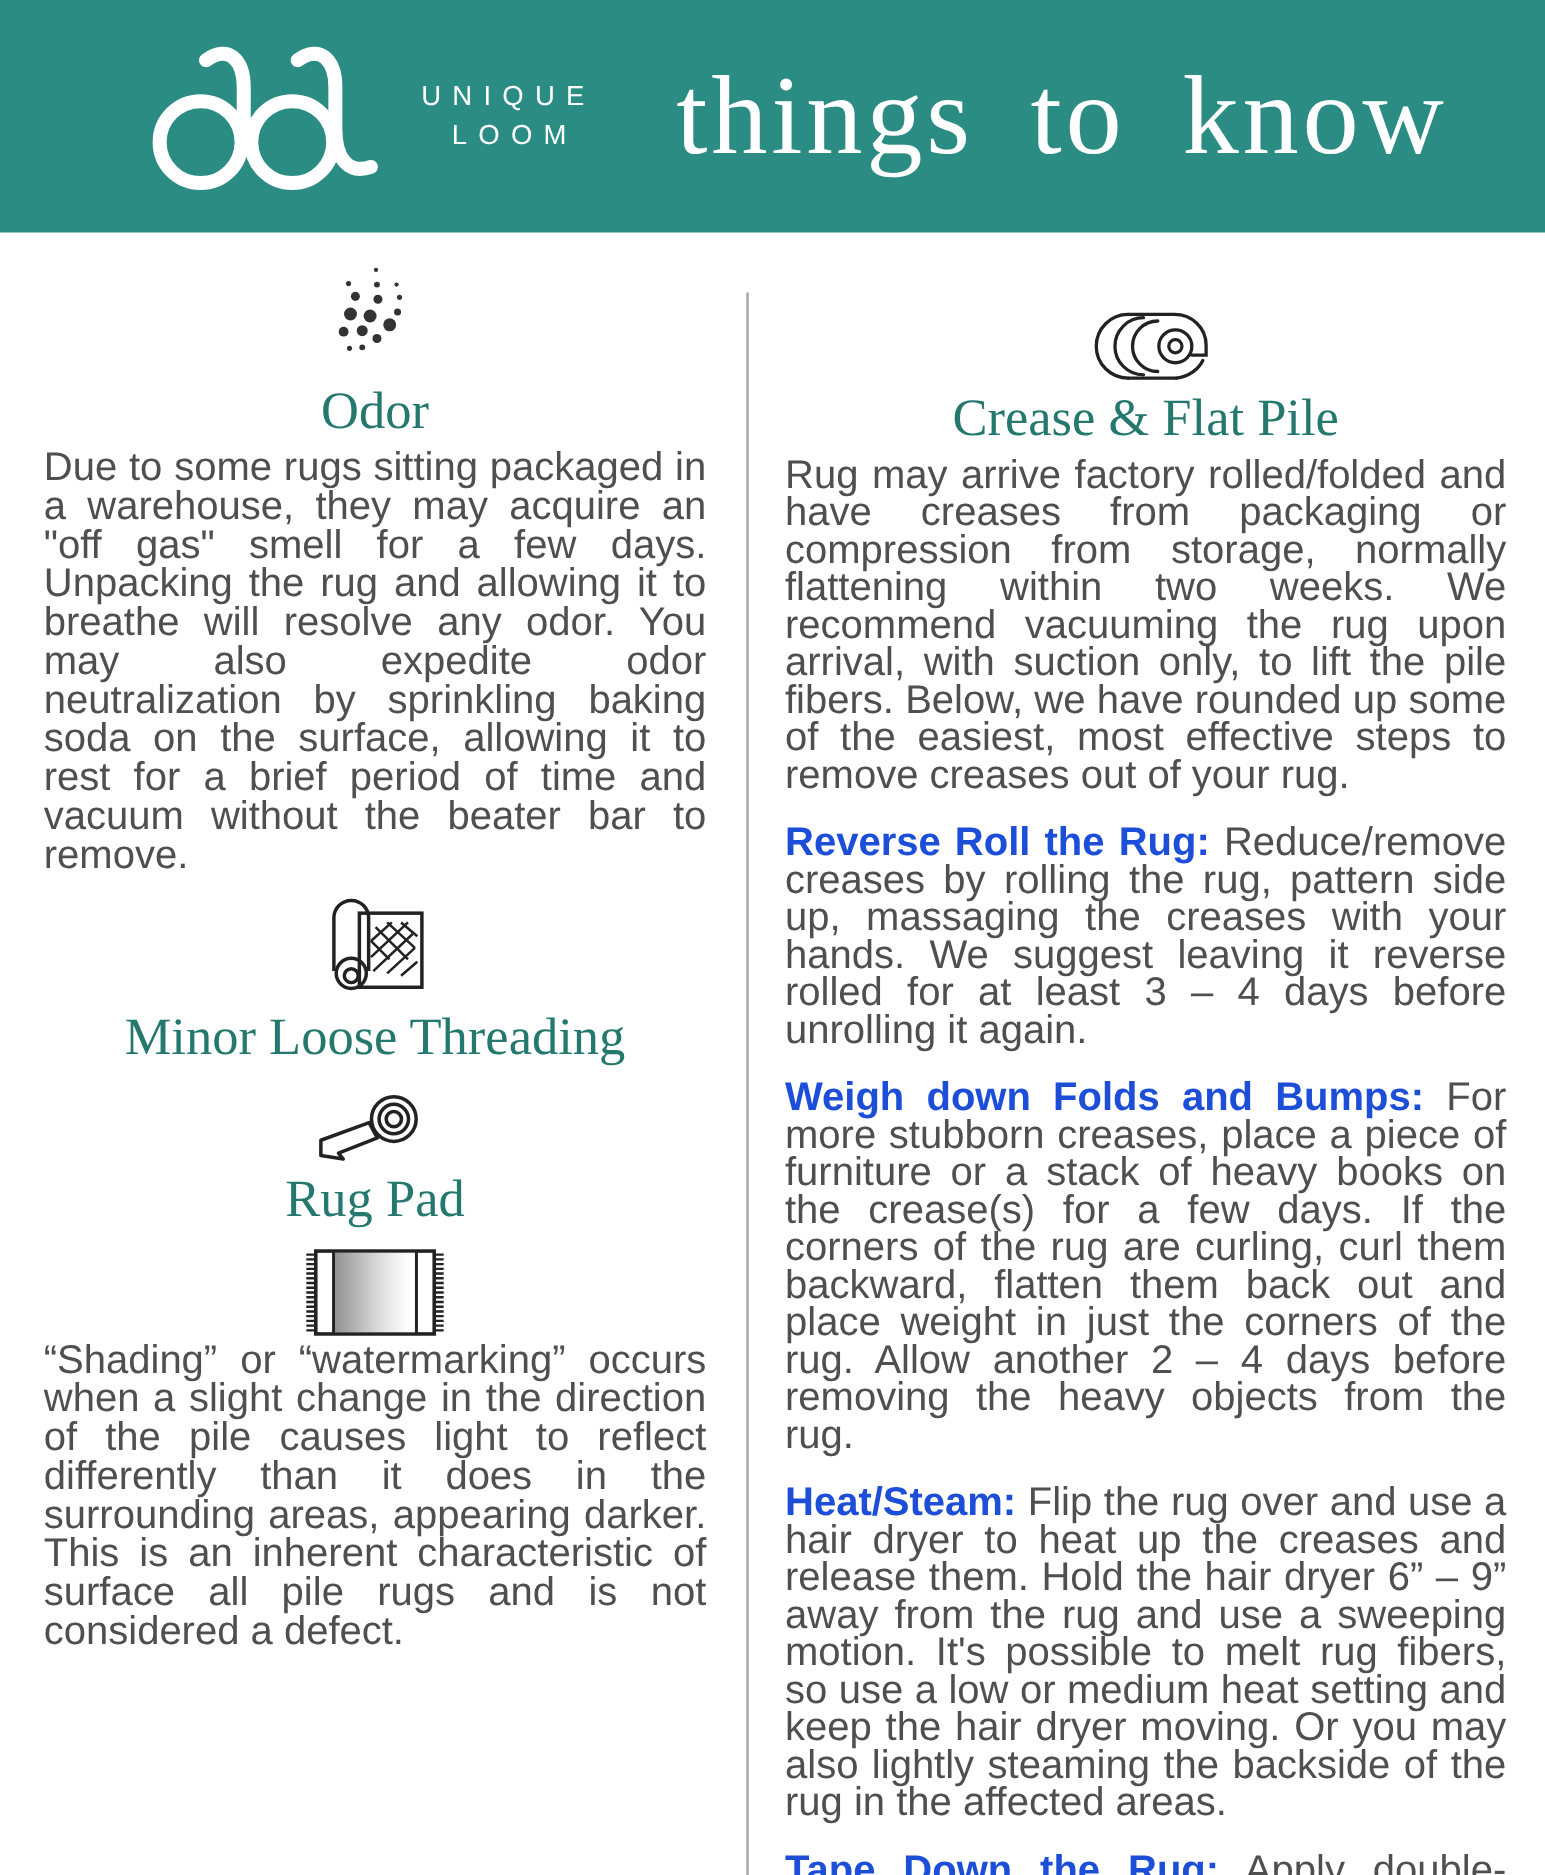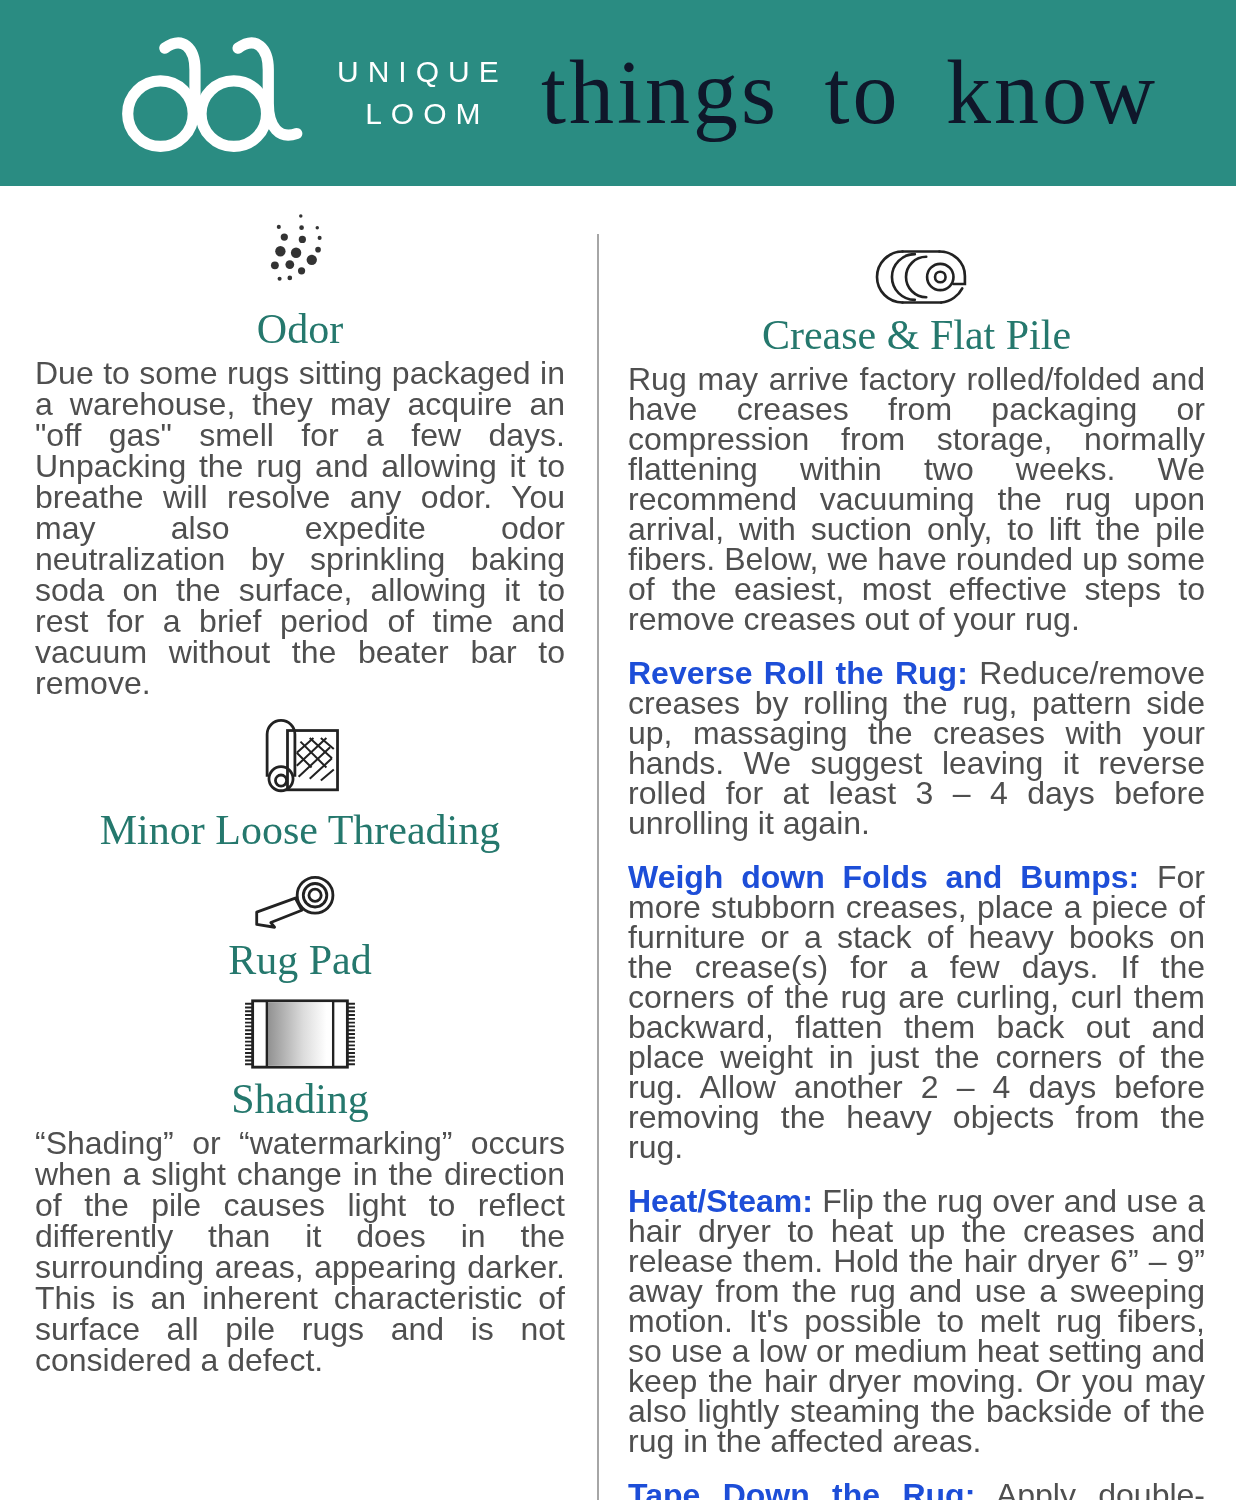--- a/index.html
+++ b/index.html
@@ -8,27 +8,27 @@
     position:relative; width:1236px; height:1500px; overflow:hidden;
     background:#fff; font-family:"Liberation Sans", sans-serif;
   }
   
   .band {
     height:186px; background:#2a8c82; display:flex; align-items:center;
   }
   .brand { display:flex; align-items:center; margin-left:108px; }
   .logo-svg { width:205px; height:138px; }
   .brand-text {
-    color:#ffffff; margin-left:24px; font-size:30px; letter-spacing:9px;
+    color:#ffffff; margin-left:24px; font-size:22px; letter-spacing:9px;
     line-height:1.4; font-weight:400;
   }
   .brand-text .l2 { padding-left:10px;text-align:center; }
   .page-title {
     font-family:"Liberation Serif", serif; font-weight:400;
-    color:#0f172a; font-size:90px; letter-spacing:3px; word-spacing:20px;
+    color:#ffffff; font-size:90px; letter-spacing:3px; word-spacing:20px;
     margin:0 78px 0 auto; line-height:1;
   }
   
   .content { display:flex; align-items:stretch; }
   .col-left  { width:530px; margin-left:35px; }
   .divider   { width:2px; background:#a6a6a6; margin-left:32px; margin-top:48px; height:1266px; flex:none; }
   .col-right { width:577px; margin-left:29px; }
   .icon-wrap { display:flex; justify-content:center; }
   h2.sec {
     font-family:"Liberation Serif", serif; font-weight:400; text-align:center;
@@ -136,21 +136,20 @@
           </defs>
           <g stroke="#222" stroke-width="2">
             <path d="M2,6 h8 M2,10 h8 M2,14 h8 M2,18 h8 M2,22 h8 M2,26 h8 M2,30 h8 M2,34 h8 M2,38 h8 M2,42 h8 M2,46 h8 M2,50 h8 M2,54 h8 M2,58 h8 M2,62 h8 M2,66 h8 M2,70 h8"></path>
             <path d="M110,6 h8 M110,10 h8 M110,14 h8 M110,18 h8 M110,22 h8 M110,26 h8 M110,30 h8 M110,34 h8 M110,38 h8 M110,42 h8 M110,46 h8 M110,50 h8 M110,54 h8 M110,58 h8 M110,62 h8 M110,66 h8 M110,70 h8"></path>
           </g>
           <rect x="10" y="3" width="100" height="70" class="icon-ink" fill="#fff"></rect>
           <rect x="25" y="4.5" width="70" height="67" fill="url(#shadeGrad)"></rect>
           <path d="M25,3 V73 M95,3 V73" stroke="#222" stroke-width="2.5"></path>
         </svg>
       </div>
-      <h2 class="sec">Shading</h2>
       <p class="body">“Shading” or “watermarking” occurs when a slight change in the direction of the pile causes light to reflect differently than it does in the surrounding areas, appearing darker. This is an inherent characteristic of surface all pile rugs and is not considered a defect.</p>
 
     </section>
 
     <div class="divider"></div>
 
     <section class="col-right">
 
       <div class="icon-wrap iw-crease">
         <svg width="118" height="58" viewBox="0 0 125 66">

